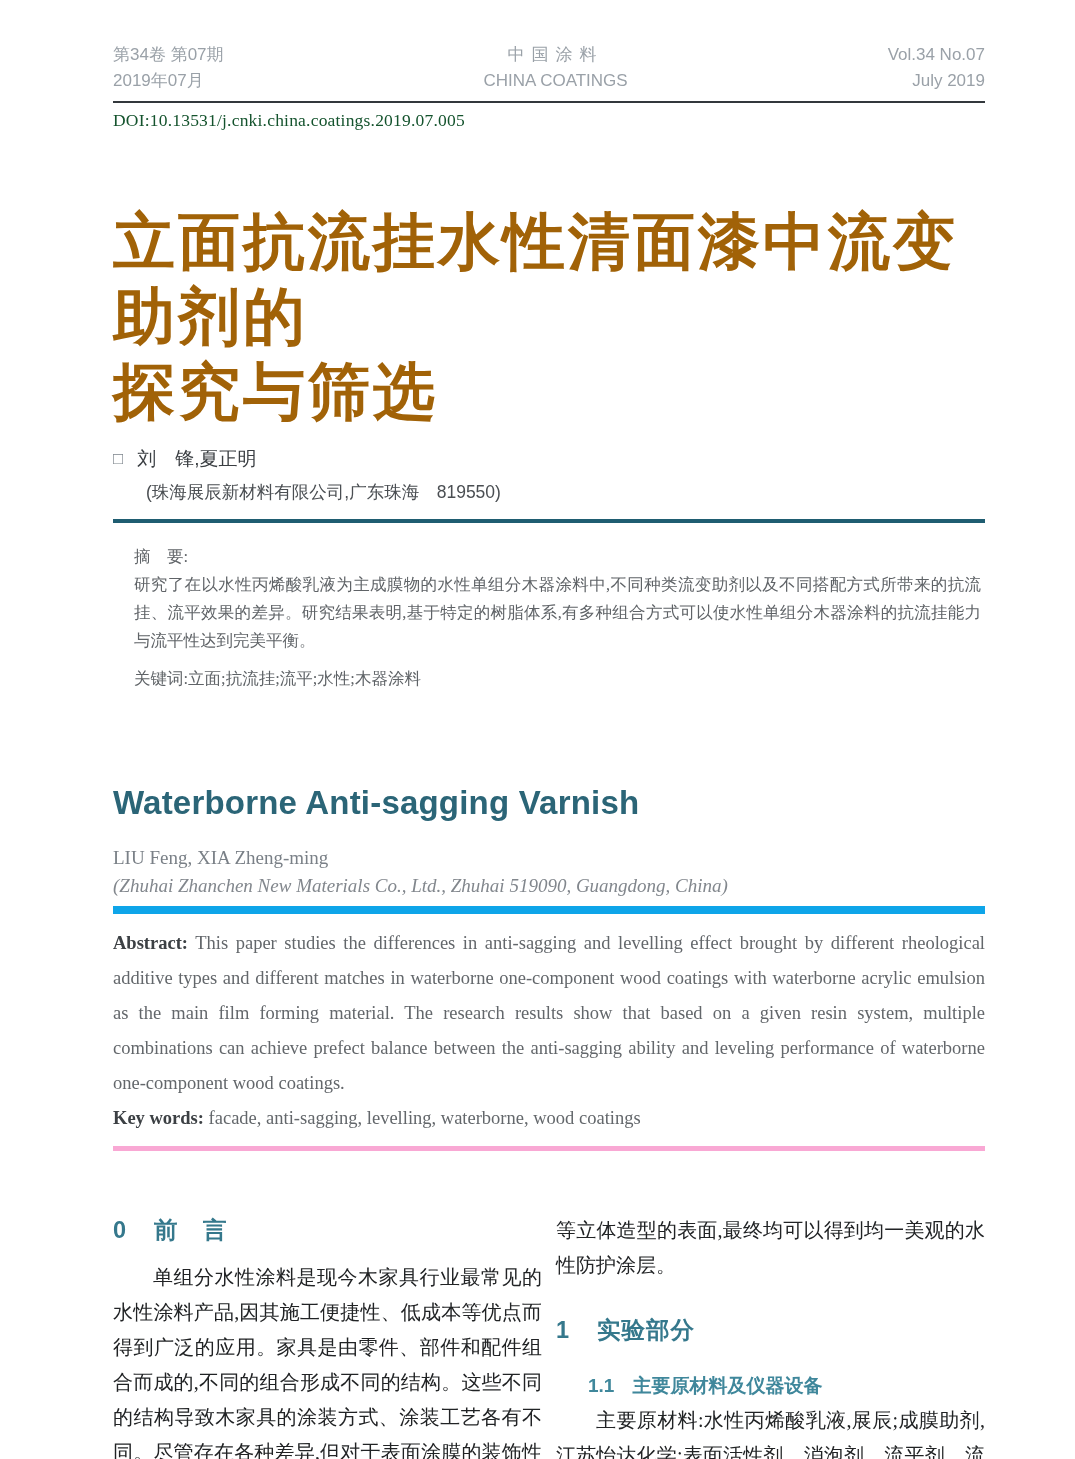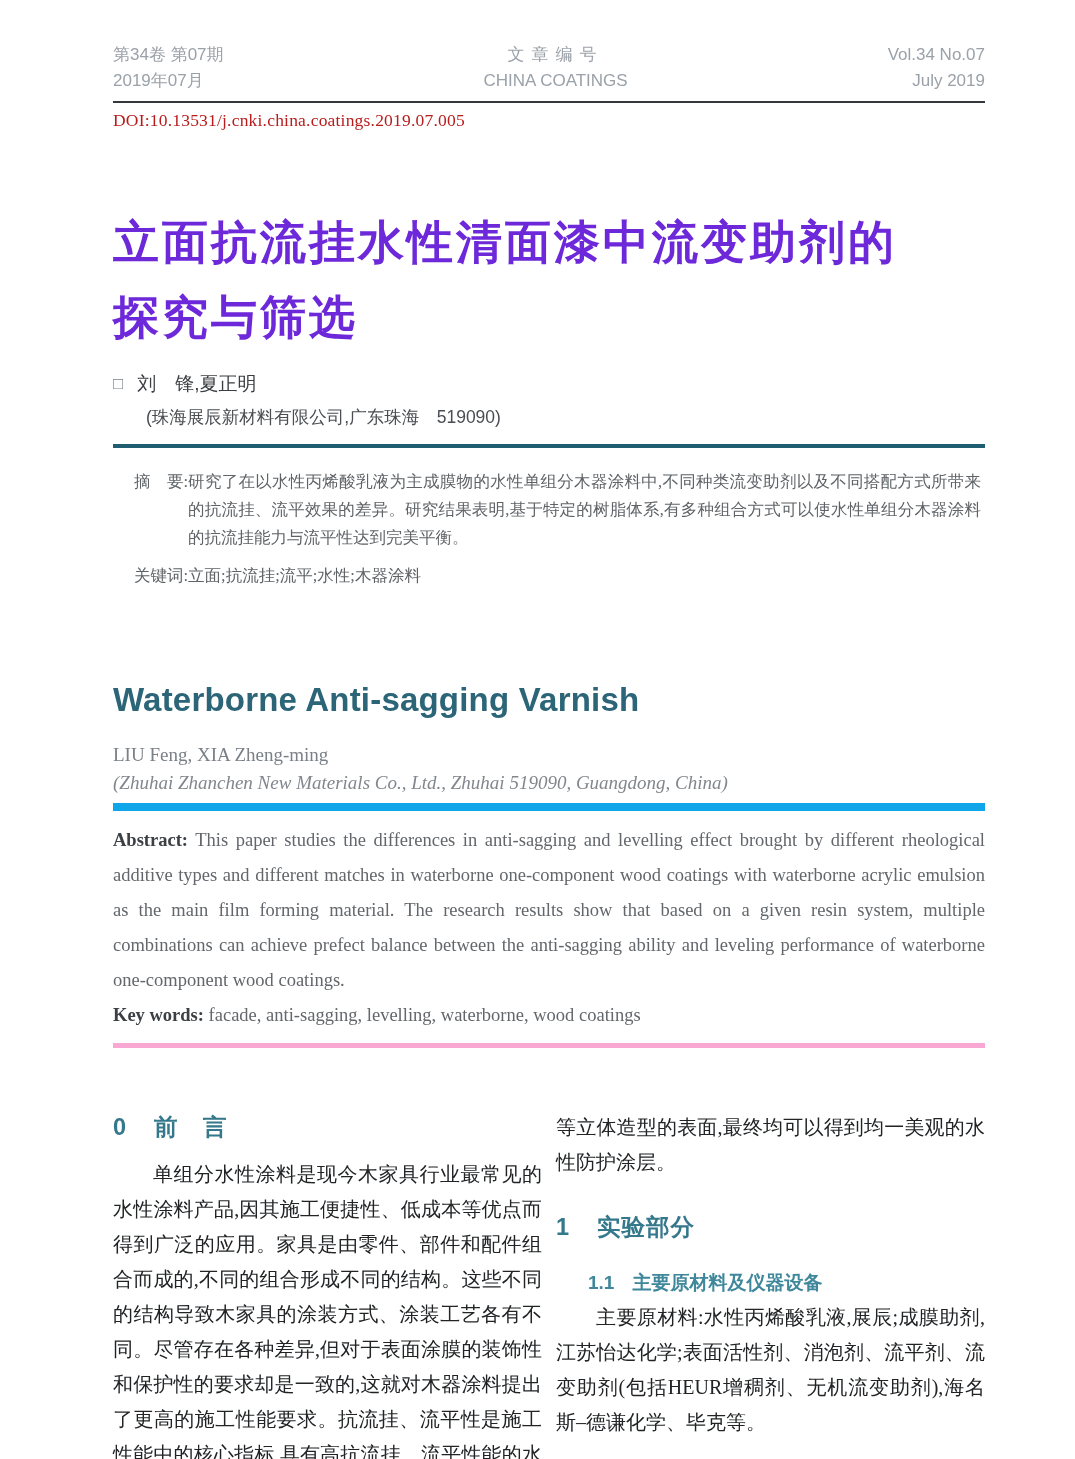--- a/index.html
+++ b/index.html
@@ -17,39 +17,39 @@
   .jheader {
     display: flex; justify-content: space-between; align-items: flex-start;
     font-family: "Liberation Sans", sans-serif;
     color: #9aa1a8; font-size: 17px; line-height: 1.55;
     padding-bottom: 6px; border-bottom: 2px solid #33383c;
   }
   .jheader .hcol { white-space: nowrap; }
   .jheader .hcenter { text-align: center; }
   .jheader .hright { text-align: right; }
   .jname-cn { letter-spacing: 7px; }
-  .doi-line { font-size: 17.5px; color: #b91c1c; margin-top: 7px; letter-spacing: 0.2px; }
+  .doi-line { font-size: 17.5px; color: #14532d; margin-top: 7px; letter-spacing: 0.2px; }
 
   
   .title-cn {
     margin-top: 74px;
     font-family: Liberation Serif, serif;
-    font-weight: bold; font-size: 46px; line-height: 75px;
-    color: #6d28d9; letter-spacing: 3px;
+    font-weight: bold; font-size: 62px; line-height: 75px;
+    color: #a16207; letter-spacing: 3px;
   }
   .authors-row { margin-top: 16px; display: flex; align-items: center;
     font-family: "Liberation Sans", sans-serif; font-size: 19px; color: #3a3e42; }
   .author-marker { color: #7d858c; margin-right: 14px; font-size: 17px; }
   .affil-cn { margin-top: 8px; font-family: "Liberation Sans", sans-serif;
     font-size: 17.5px; color: #4a4e52; padding-left: 33px; }
   .rule-teal-thick { height: 4px; background: #1f5d71; margin-top: 15px; }
 
   
   .abs-cn { margin-top: 20px; padding-left: 21px; padding-right: 4px;
-    font-size: 16.5px; line-height: 28px; color: #5f6367; }
+    font-size: 16.5px; line-height: 28px; color: #5f6367; flex-direction: column; }
   .hang { display: flex; }
   .hang .hlabel { flex: 0 0 auto; white-space: nowrap; }
   .hang .htext { flex: 1 1 auto; text-align: justify; }
   .kw-cn { margin-top: 13px; padding-left: 21px; font-size: 16.5px; color: #5f6367; justify-content: center; }
   .clc-row { margin-top: 16px; padding-left: 21px; padding-right: 58px;
     display: flex; justify-content: space-between;
     font-size: 16.5px; color: #5f6367; }
 
   
   .title-en {
@@ -91,40 +91,40 @@
 <body>
 
 <div class="content">
 
   <div class="jheader">
     <div class="hcol">
       <div>第34卷 第07期</div>
       <div>2019年07月</div>
     </div>
     <div class="hcol hcenter">
-      <div class="jname-cn">文章编号</div>
+      <div class="jname-cn">中国涂料</div>
       <div>CHINA COATINGS</div>
     </div>
     <div class="hcol hright">
       <div>Vol.34 No.07</div>
       <div>July 2019</div>
     </div>
   </div>
   <div class="doi-line">DOI:10.13531/j.cnki.china.coatings.2019.07.005</div>
 
   <div class="title-cn">
     <div>立面抗流挂水性清面漆中流变助剂的</div>
     <div>探究与筛选</div>
   </div>
 
   <div class="authors-row">
     <span class="author-marker">□</span>
     <span>刘　锋,夏正明</span>
   </div>
-  <div class="affil-cn">(珠海展辰新材料有限公司,广东珠海　519090)</div>
+  <div class="affil-cn">(珠海展辰新材料有限公司,广东珠海　819550)</div>
 
   <div class="rule-teal-thick"></div>
 
   <div class="abs-cn hang">
     <span class="hlabel">摘　要:</span>
     <span class="htext">研究了在以水性丙烯酸乳液为主成膜物的水性单组分木器涂料中,不同种类流变助剂以及不同搭配方式所带来的抗流挂、流平效果的差异。研究结果表明,基于特定的树脂体系,有多种组合方式可以使水性单组分木器涂料的抗流挂能力与流平性达到完美平衡。</span>
   </div>
   <div class="kw-cn hang">
     <span class="hlabel">关键词:</span>
     <span class="htext">立面;抗流挂;流平;水性;木器涂料</span>

